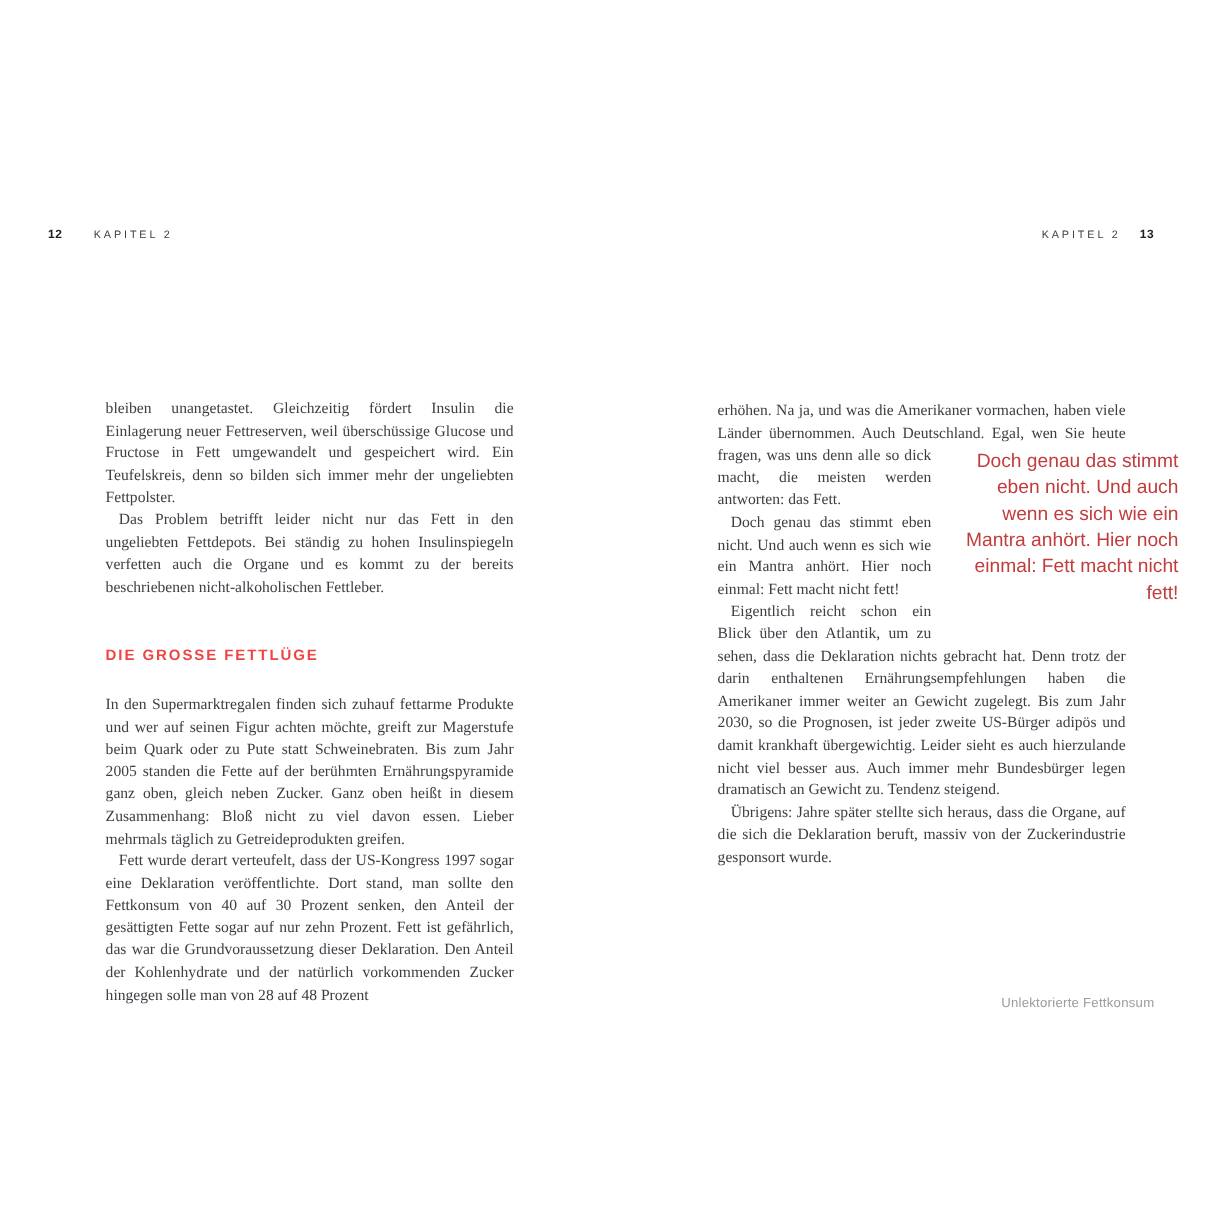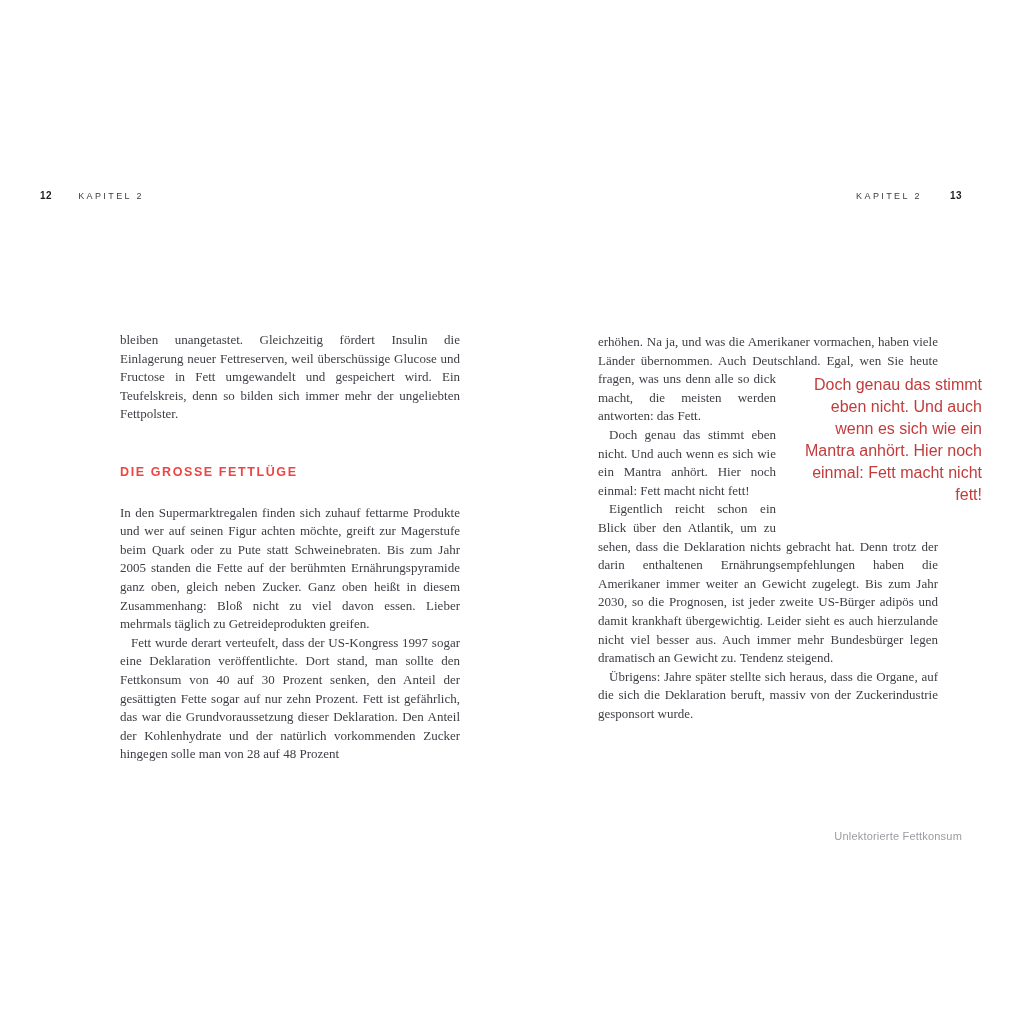--- a/index.html
+++ b/index.html
@@ -32,33 +32,33 @@
     font-weight: 500;
     color: #3d3d3d;
   }
   .pagenum {
     font-weight: 700;
     font-size: 10px;
     letter-spacing: 0.5px;
     color: #1e1e1e;
   }
   #head-left .chap  { margin-left: 26px; }
-  #head-right .pagenum { margin-left: 28px; }
+  #head-right .pagenum { margin-left: 16px; }
 
   
   .page-col {
     position: absolute;
     width: 340px;
     font-family: "Liberation Serif", "DejaVu Serif", serif;
     font-size: 13px;
     line-height: 18.6px;
     color: #3d3d44;
     text-align: justify;
   }
-  #col-left  { left: 88px;  top: 331px; margin-left: 32px; }
+  #col-left  { left: 88px;  top: 331px; }
   #col-right { left: 598px; top: 333px; }
   .page-col p { margin: 0; }
   p.ind { text-indent: 11px; }
 
   
   h2.section {
     font-family: "Liberation Sans", sans-serif;
     font-size: 12.5px;
     font-weight: 700;
     letter-spacing: 1.6px;
@@ -101,20 +101,21 @@
   <div class="runhead" id="head-left">
     <span class="pagenum">12</span><span class="chap">KAPITEL 2</span>
   </div>
 
   <div class="runhead" id="head-right">
     <span class="chap">KAPITEL 2</span><span class="pagenum">13</span>
   </div>
 
   <div class="page-col" id="col-left">
     <p>bleiben unangetastet. Gleichzeitig fördert Insulin die Einlagerung neuer Fettreserven, weil überschüssige Glucose und Fructose in Fett umgewandelt und gespeichert wird. Ein Teufelskreis, denn so bilden sich immer mehr der ungeliebten Fettpolster.</p>
+    <p class="ind">Das Problem betrifft leider nicht nur das Fett in den ungeliebten Fettdepots. Bei ständig zu hohen Insulinspiegeln verfetten auch die Organe und es kommt zu der bereits beschriebenen nicht-alkoholischen Fettleber.</p>
     <h2 class="section">DIE GROSSE FETTLÜGE</h2>
     <p>In den Supermarktregalen finden sich zuhauf fettarme Produkte und wer auf seinen Figur achten möchte, greift zur Magerstufe beim Quark oder zu Pute statt Schweinebraten. Bis zum Jahr 2005 standen die Fette auf der berühmten Ernährungspyramide ganz oben, gleich neben Zucker. Ganz oben heißt in diesem Zusammenhang: Bloß nicht zu viel davon essen. Lieber mehrmals täglich zu Getreideprodukten greifen.</p>
     <p class="ind">Fett wurde derart verteufelt, dass der US-Kongress 1997 sogar eine Deklaration veröffentlichte. Dort stand, man sollte den Fettkonsum von 40 auf 30 Prozent senken, den Anteil der gesättigten Fette sogar auf nur zehn Prozent. Fett ist gefährlich, das war die Grundvoraussetzung dieser Deklaration. Den Anteil der Kohlenhydrate und der natürlich vorkommenden Zucker hingegen solle man von 28 auf 48 Prozent</p>
   </div>
 
   <div class="page-col" id="col-right">
     <p><span>erhöhen. Na ja, und was die Amerikaner vormachen, haben viele Länder übernommen. Auch Deutschland. Egal, wen Sie heute fragen, </span><span class="pullquote">Doch genau das stimmt eben nicht. Und auch wenn es sich wie ein Mantra anhört. Hier noch einmal: Fett macht nicht fett!</span><span>was uns denn alle so dick macht, die meisten werden antworten: das Fett.</span></p>
     <p class="ind">Doch genau das stimmt eben nicht. Und auch wenn es sich wie ein Mantra anhört. Hier noch einmal: Fett macht nicht fett!</p>
     <p class="ind">Eigentlich reicht schon ein Blick über den Atlantik, um zu sehen, dass die Deklaration nichts gebracht hat. Denn trotz der darin enthaltenen Ernährungsempfehlungen haben die Amerikaner immer weiter an Gewicht zugelegt. Bis zum Jahr 2030, so die Prognosen, ist jeder zweite US-Bürger adipös und damit krankhaft übergewichtig. Leider sieht es auch hierzulande nicht viel besser aus. Auch immer mehr Bundesbürger legen dramatisch an Gewicht zu. Tendenz steigend.</p>
     <p class="ind">Übrigens: Jahre später stellte sich heraus, dass die Organe, auf die sich die Deklaration beruft, massiv von der Zuckerindustrie gesponsort wurde.</p>

